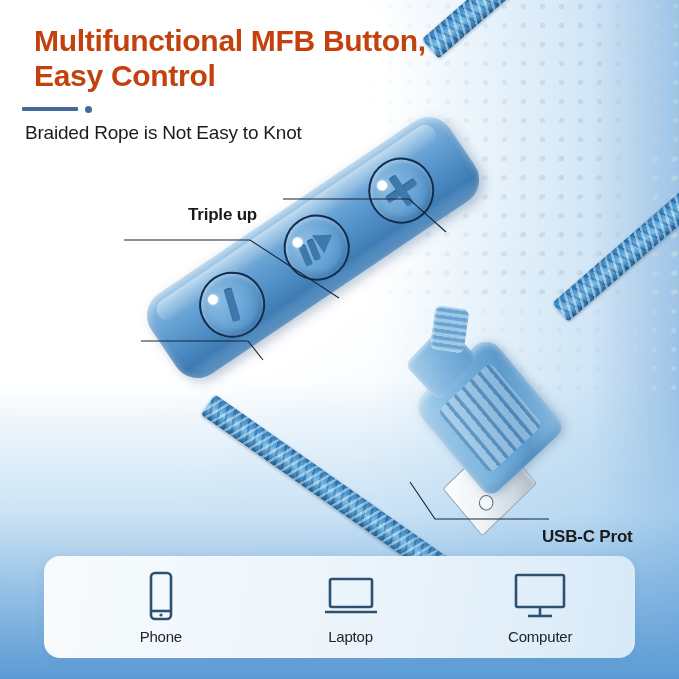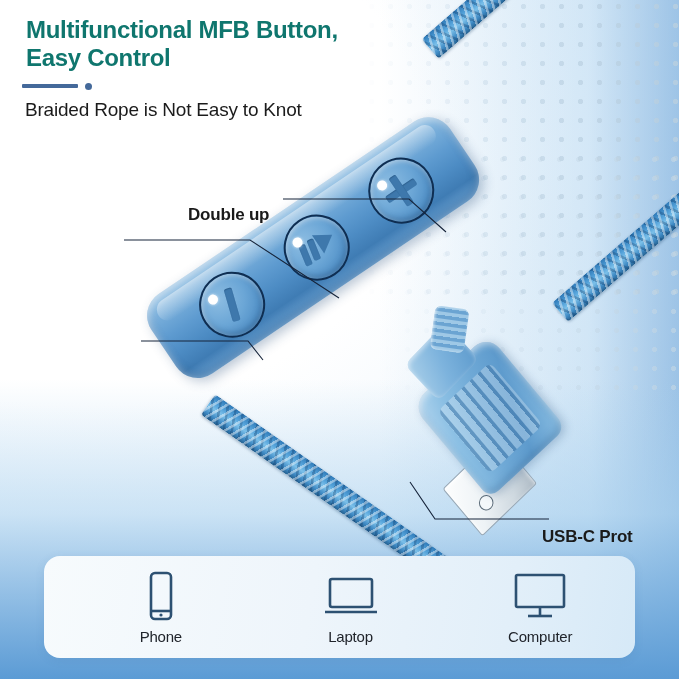--- a/index.html
+++ b/index.html
@@ -54,26 +54,26 @@
     background-image: radial-gradient(circle, #c3d6e4 2.3px, rgba(255,255,255,0) 2.6px);
     background-size: 19px 19px;
     -webkit-mask-image: linear-gradient(to left, rgba(0,0,0,0.8) 0%, rgba(0,0,0,0.35) 50%, rgba(0,0,0,0) 100%);
             mask-image: linear-gradient(to left, rgba(0,0,0,0.8) 0%, rgba(0,0,0,0.35) 50%, rgba(0,0,0,0) 100%);
     opacity: .8;
   }
 
   
   .header { position: absolute; top: 12px; left: 22px; width: 520px; }
   .title {
-    font-size: 24px;
+    font-size: 30px;
     font-weight: bold;
-    color: #0f766e;
+    color: #c2410c;
     line-height: 1.16;
     letter-spacing: -0.3px;
-    margin: 4px;
+    margin: 12px;
     white-space: pre-line;
   }
   .rule-row {
     display: flex; align-items: center; gap: 7px;
     margin-top: 11px; margin-bottom: 9px;
   }
   .rule-bar { width: 56px; height: 4px; background: #44699a; border-radius: 1px; }
   .rule-dot { width: 7px; height: 7px; border-radius: 50%; background: #44699a; }
   .subtitle {
     font-size: 19px;
@@ -377,21 +377,21 @@
   <svg class="leaders" width="679" height="679" viewBox="0 0 679 679">
     <g stroke="#16243a" stroke-width="1.1" fill="none">
       <path d="M283 199 L409 199 L446 232"></path>
       <path d="M124 240 L250 240 L339 298"></path>
       <path d="M141 341 L248 341 L263 360"></path>
       <path d="M410 482 L435 519 L549 519"></path>
     </g>
   </svg>
 
   <div class="callout c-volup">
-    <div class="head">Double up</div>
+    <div class="head">Triple up</div>
   </div>
 
 
 
   <div class="callout c-usbc">
     <div class="head">USB-C Prot</div>
   </div>
 
   <div class="panel">
 

